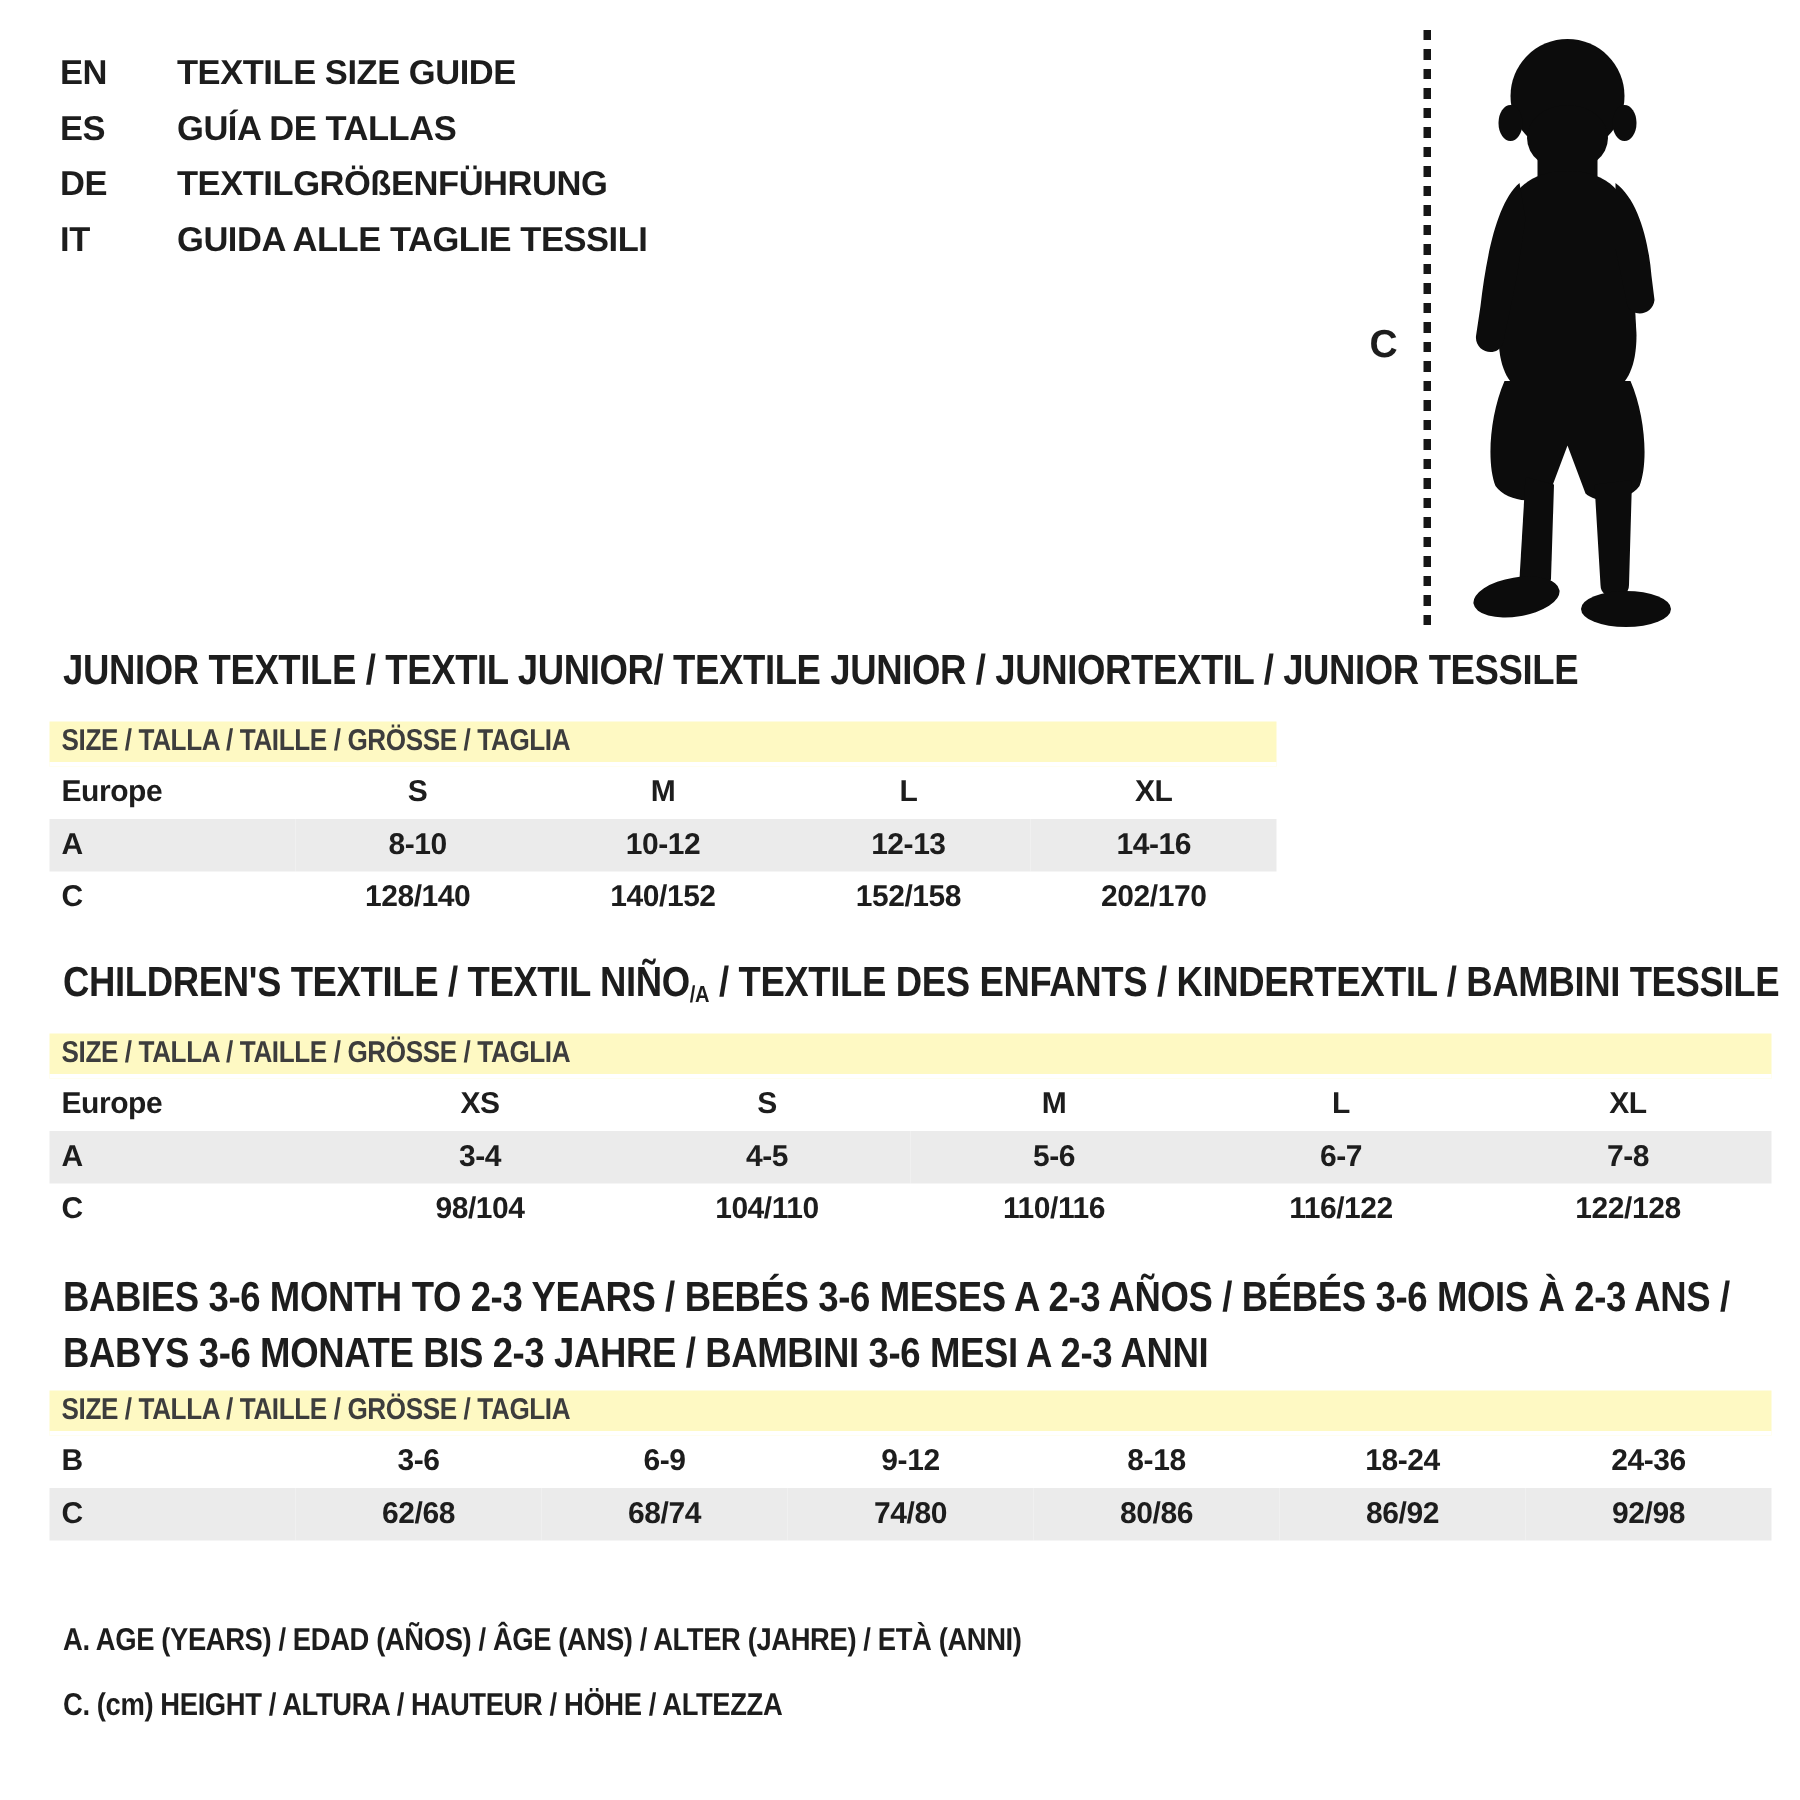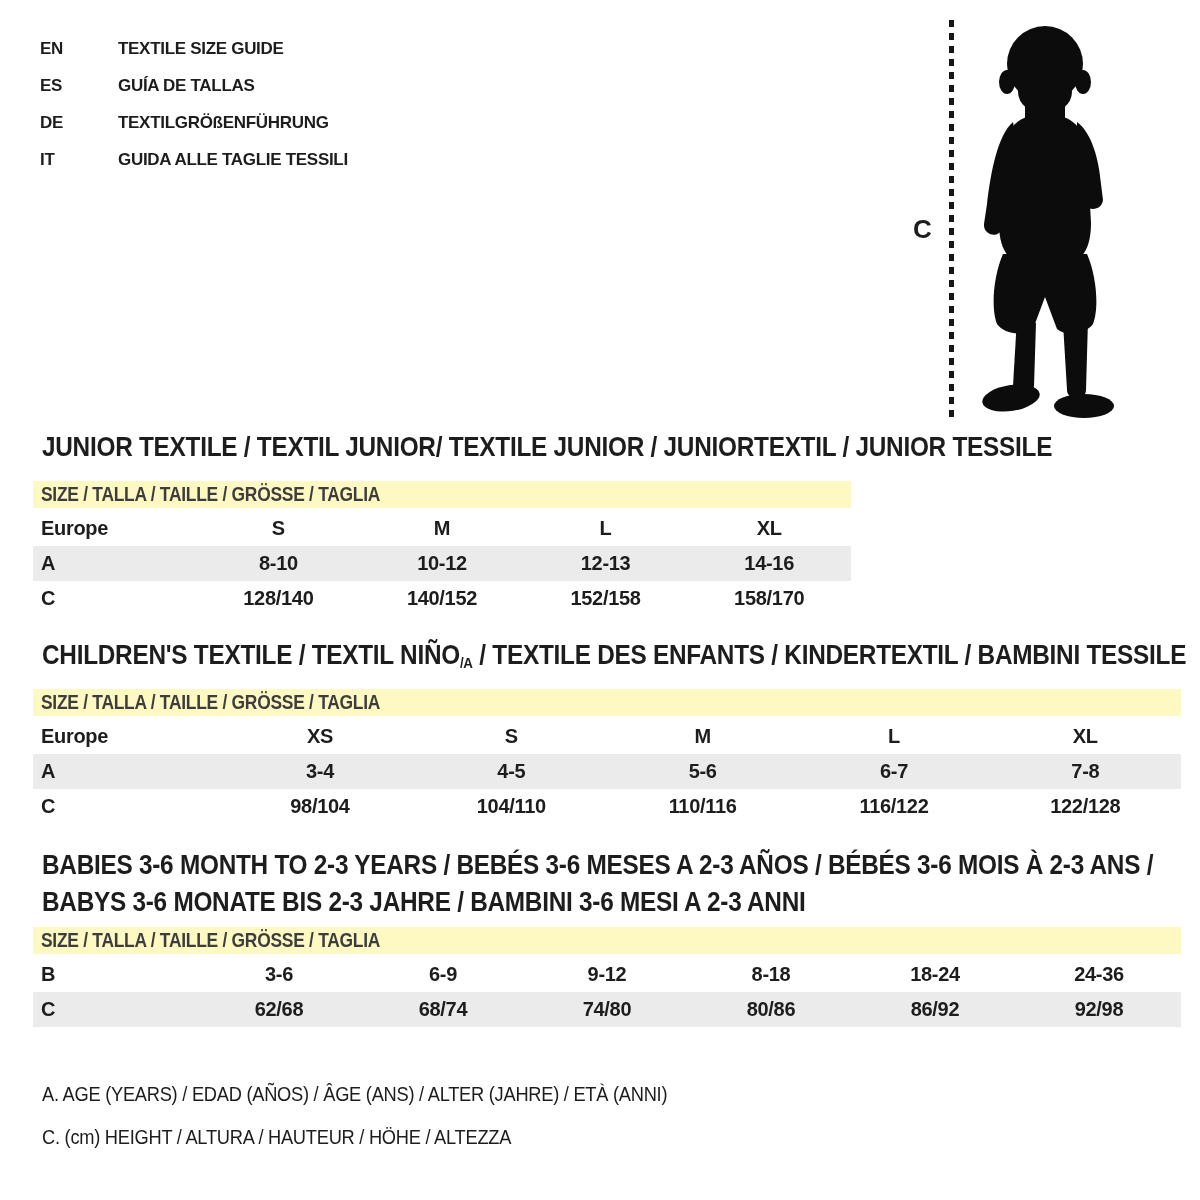--- a/index.html
+++ b/index.html
@@ -12,21 +12,21 @@
     overflow: hidden;
   }
   .cond {
     display: inline-block;
     transform: scaleX(0.87);
     transform-origin: 0 50%;
     white-space: nowrap;
   }
   
   .lang-list { position: absolute; left: 40px; top: 30px; }
-  .lang-row { display: flex; line-height: 37px; font-size: 17px; font-weight: 700; letter-spacing: -0.3px; }
+  .lang-row { display: flex; line-height: 37px; font-size: 23px; font-weight: 700; letter-spacing: -0.3px; }
   .lang-code { width: 78px; flex: 0 0 78px; }
   
   .figure-block { position: absolute; left: 905px; top: 18px; width: 260px; height: 404px; }
   .figure-c { position: absolute; left: 8px; top: 196px; font-size: 26px; font-weight: 700; }
   .dashed-line {
     position: absolute; left: 44px; top: 2px; width: 5px; height: 398px;
     background: repeating-linear-gradient(to bottom, #161616 0 7px, transparent 7px 13px);
   }
   .baby-svg { position: absolute; left: 62px; top: 0; }
   
@@ -49,21 +49,21 @@
   table.size-table td.lbl { text-align: left; padding-left: 8px; width: 110px; }
   tr.bar-row td {
     height: 30px; background: #fef9c3; color: #3d3d3d;
     text-align: left; padding-left: 8px;
     border-bottom: 3px solid #ffffff;
     font-size: 20px;
   }
   tr.row-alt td { background: #ebebeb; }
   
   .legend { position: absolute; left: 42px; top: 1072px; }
-  .legend-line { font-size: 21px; font-weight: 400; letter-spacing: -0.3px; line-height: 43px; white-space: nowrap; }
+  .legend-line { font-size: 21px; font-weight: 700; letter-spacing: -0.3px; line-height: 43px; white-space: nowrap; }
 </style>
 </head>
 <body>
 
 <div class="page">
 
   <div class="lang-list">
     <div class="lang-row">
       <span class="lang-code">EN</span>
       <span class="lang-label">TEXTILE SIZE GUIDE</span>
@@ -124,21 +124,21 @@
       <td>8-10</td>
       <td>10-12</td>
       <td>12-13</td>
       <td>14-16</td>
     </tr>
     <tr>
       <td class="lbl">C</td>
       <td>128/140</td>
       <td>140/152</td>
       <td>152/158</td>
-      <td>158/170</td>
+      <td>202/170</td>
     </tr>
   </tbody>
     </table>
 
   <div class="sec-title children">
     <span class="cond"><span>CHILDREN'S TEXTILE / TEXTIL NIÑO</span><span class="subscript">/A</span><span> / TEXTILE DES ENFANTS / KINDERTEXTIL / BAMBINI TESSILE</span></span>
   </div>
   <table class="size-table children">
     <tbody>
         <tr class="bar-row">

